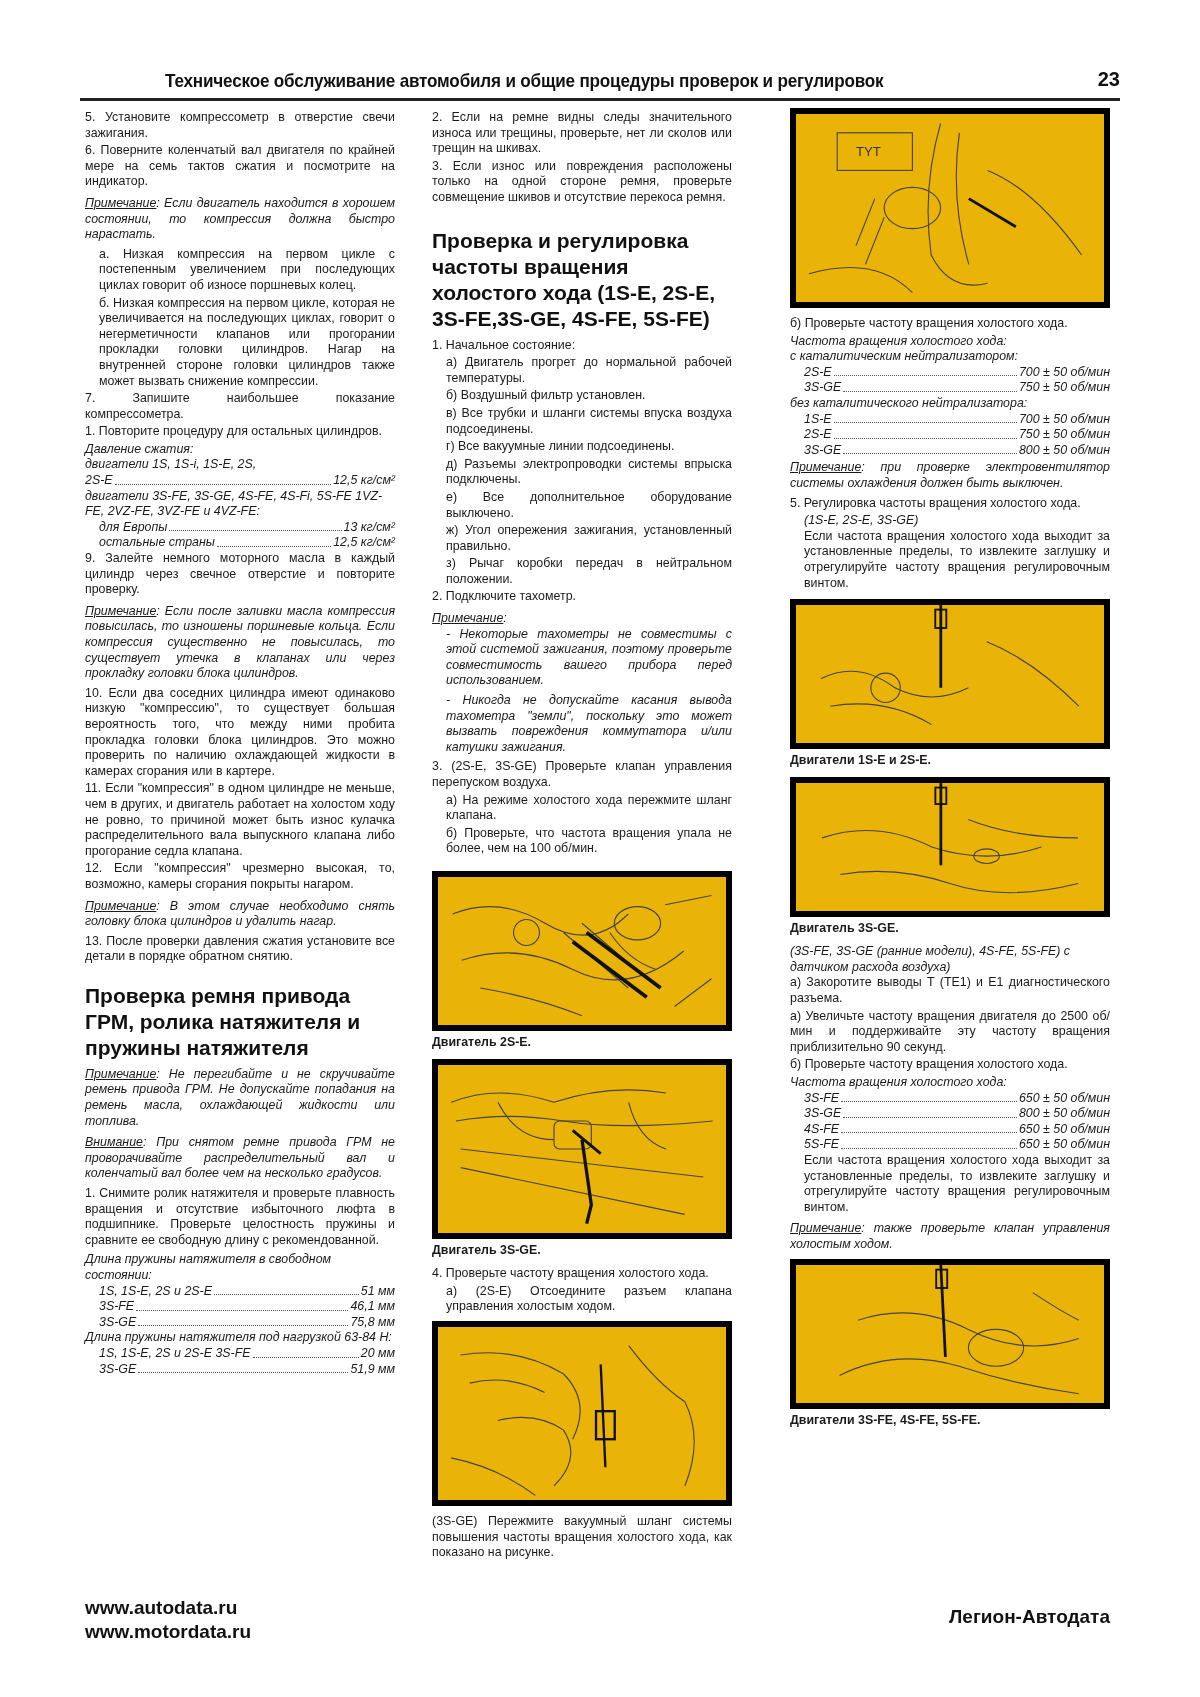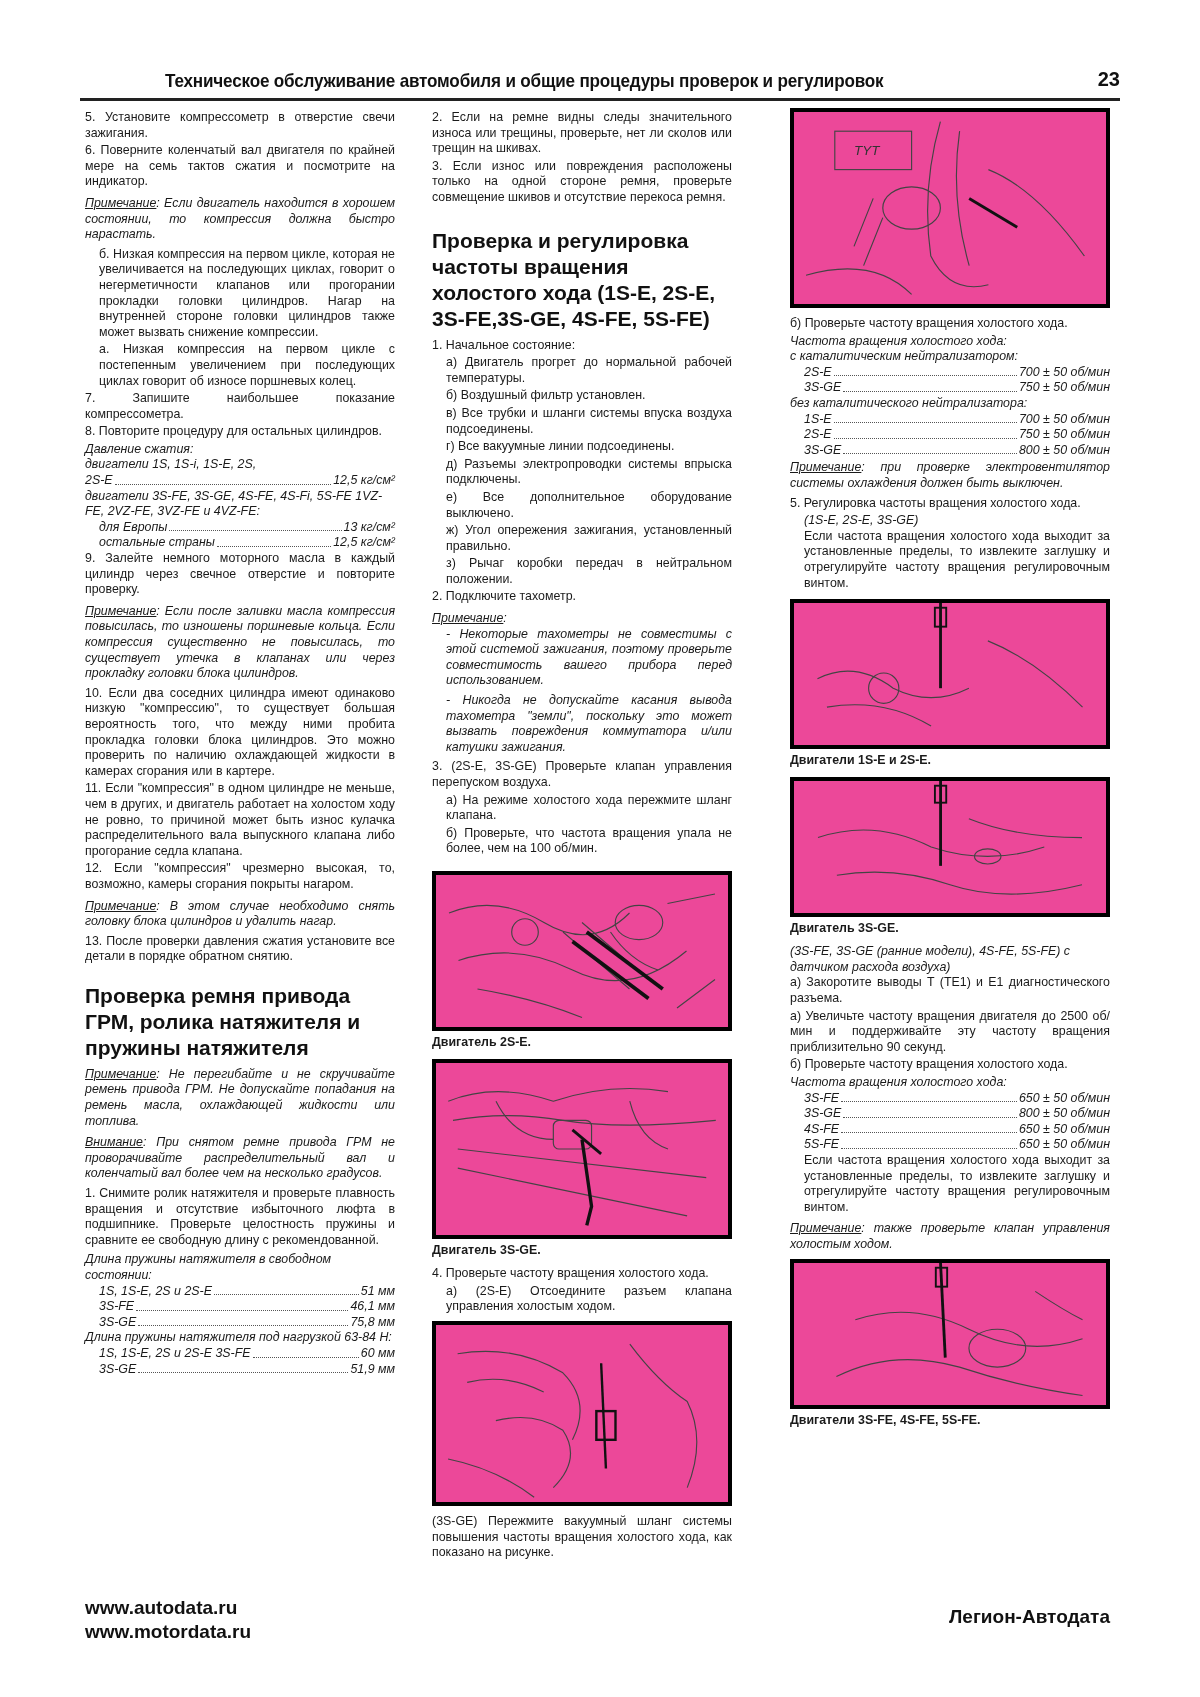--- a/index.html
+++ b/index.html
@@ -23,44 +23,44 @@
   .it { font-style: italic; }
   .spec { font-style: italic; display: flex; white-space: nowrap; }
   .spec.ind { padding-left: 14px; }
   .spec .k { flex: 0 0 auto; text-align: center; }
   .spec .dots { flex: 1 1 auto; border-bottom: 1px dotted #555; margin: 0 2px 4px 2px; }
   .spec .v { flex: 0 0 auto; }
   .sub-ind { padding-left: 14px; }
 
   h2 { font-size: 21px; line-height: 26px; font-weight: bold; margin: 18px 0 6px 0; color: #111; }
 
-  .figure { border: 4px solid #000000; position: relative; background: #ec4899; overflow: hidden; font-style: italic; }
+  .figure { border: 6px solid #000000; position: relative; background: #eab308; overflow: hidden; }
   .figure svg { position: absolute; left: 0; top: 0; width: 100%; height: 100%; }
   .caption { font-weight: bold; font-size: 12.4px; margin: 4px 0 8px 0; }
 
   .footer-left { position: absolute; left: 85px; top: 1596px; font-weight: bold; font-size: 19px; line-height: 24px; color: #111; }
   .footer-right { position: absolute; right: 90px; top: 1606px; font-weight: bold; font-size: 19px; color: #111; }
 </style>
 </head>
 <body>
 
 <div class="header">
   <div class="header-title">Техническое обслуживание автомобиля и общие процедуры проверок и регулировок</div>
   <div class="header-page">23</div>
   <div class="header-rule"></div>
 </div>
 
 <div class="col col-left">
   <p class="p">5. Установите компрессометр в отверстие свечи зажигания.</p>
   <p class="p">6. Поверните коленчатый вал двигателя по крайней мере на семь тактов сжатия и посмотрите на индикатор.</p>
   <p class="note"><span class="lbl">Примечание</span><span>: Если двигатель находится в хорошем состоянии, то компрессия должна быстро нарастать.</span></p>
+  <p class="p sub">а. Низкая компрессия на первом цикле с постепенным увеличением при последующих циклах говорит об износе поршневых колец.</p>
   <p class="p sub">б. Низкая компрессия на первом цикле, которая не увеличивается на последующих циклах, говорит о негерметичности клапанов или прогорании прокладки головки цилиндров. Нагар на внутренней стороне головки цилиндров также может вызвать снижение компрессии.</p>
-  <p class="p sub">а. Низкая компрессия на первом цикле с постепенным увеличением при последующих циклах говорит об износе поршневых колец.</p>
   <p class="p">7. Запишите наибольшее показание компрессометра.</p>
-  <p class="p">8. Повторите процедуру для остальных цилиндров.</p>
+  <p class="p">1. Повторите процедуру для остальных цилиндров.</p>
   <div style="">
     <div class="it">Давление сжатия:</div>
     <div class="it">двигатели 1S, 1S-i, 1S-E, 2S,</div>
     <div class="spec">
         <span class="k">2S-E</span>
         <span class="dots"></span>
         <span class="v">12,5 кг/см²</span>
       </div>
     <div class="it">двигатели 3S-FE, 3S-GE, 4S-FE, 4S-Fi, 5S-FE 1VZ-FE, 2VZ-FE, 3VZ-FE и 4VZ-FE:</div>
     <div class="spec ind">
@@ -100,21 +100,21 @@
       </div>
     <div class="spec ind">
         <span class="k">3S-GE</span>
         <span class="dots"></span>
         <span class="v">75,8 мм</span>
       </div>
     <div class="it">Длина пружины натяжителя под нагрузкой 63-84 Н:</div>
     <div class="spec ind">
         <span class="k">1S, 1S-E, 2S и 2S-E 3S-FE</span>
         <span class="dots"></span>
-        <span class="v">60 мм</span>
+        <span class="v">20 мм</span>
       </div>
     <div class="spec ind">
         <span class="k">3S-GE</span>
         <span class="dots"></span>
         <span class="v">51,9 мм</span>
       </div>
   </div>
 </div>
 
 <div class="col col-mid">

